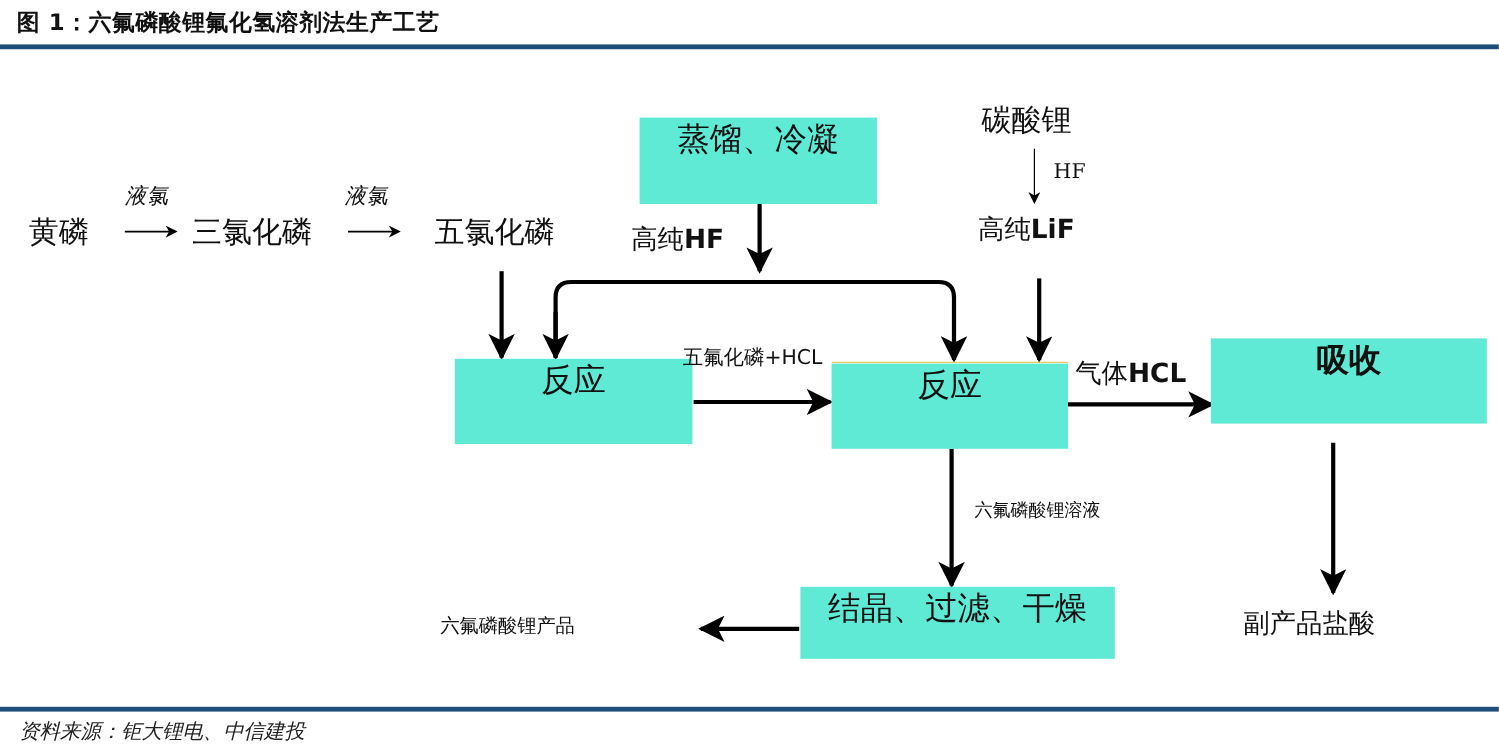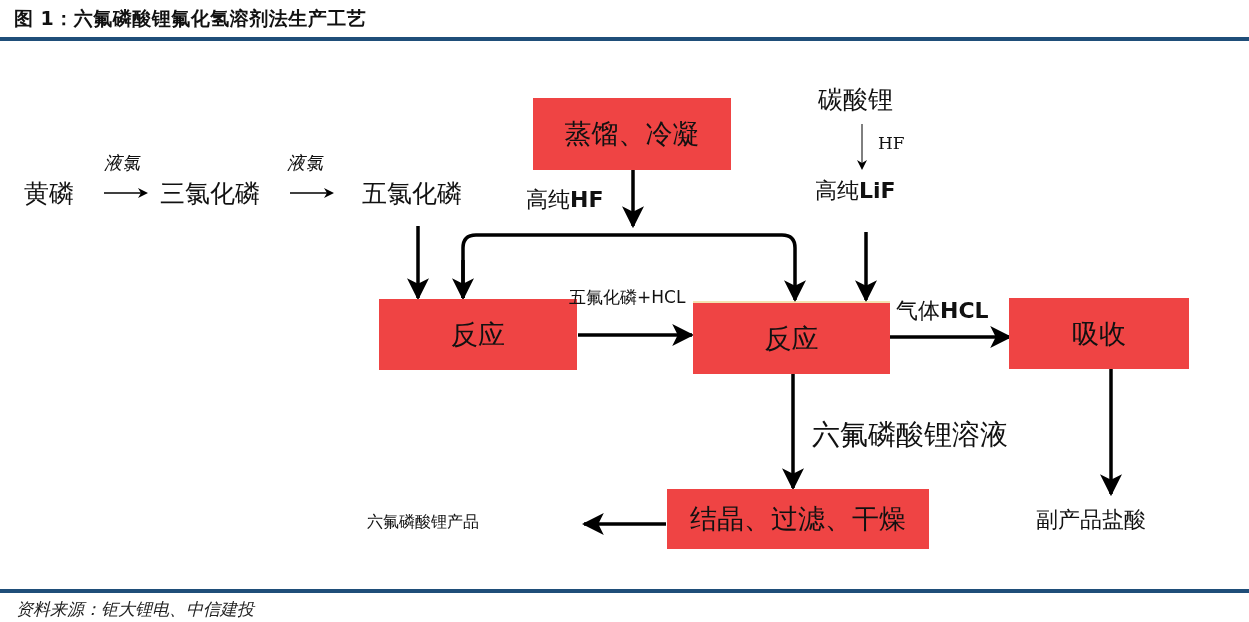--- a/index.html
+++ b/index.html
@@ -5,21 +5,21 @@
   html, body { margin: 0; padding: 0; background: #ffffff; }
   body { width: 1249px; height: 622px; position: relative; overflow: hidden;
          font-family: "DejaVu Serif", "Liberation Serif", serif; color: #111; }
   .abs { position: absolute; white-space: nowrap; }
   .title { left: 14px; top: 6px; font-family: "DejaVu Sans", "Liberation Sans", sans-serif;
            font-weight: bold; font-size: 19px; color: #111; letter-spacing: 0.5px; }
   .rule-top { left: 0; top: 37px; width: 1249px; height: 4px; background: #1f4e79; }
   .rule-bottom { left: 0; top: 589px; width: 1249px; height: 4px; background: #1f4e79; }
   .source { left: 16px; top: 598px; font-style: italic; font-size: 17px; color: #222;
             font-family: "DejaVu Serif", "Liberation Serif", serif; }
-  .box { position: absolute; background: #ef4444; display: flex; align-items: center;
+  .box { position: absolute; background: #5eead4; display: flex; 
          justify-content: center; font-size: 27px; color: #111; }
   .label { font-size: 25px; }
   .small { font-size: 18px; font-style: italic; }
   .sanslbl { font-size: 22px; font-family: "DejaVu Sans", "Liberation Sans", sans-serif; }
   .sanslbl b { font-weight: bold; }
   svg.flow { position: absolute; left: 0; top: 0; }
 </style>
 </head>
 <body>
 
@@ -86,25 +86,25 @@
 <div class="box" style="left:379px; top:299px; width:198px; height:71px;">
   <span>反应</span>
 </div>
 <div class="abs" style="left:569px; top:286px; font-size:17px; font-family:'DejaVu Sans','Liberation Sans',sans-serif;">五氟化磷+HCL</div>
 <div class="box" style="left:693px; top:303px; width:197px; height:71px;">
   <span>反应</span>
 </div>
 <div class="abs sanslbl" style="left:896px; top:296px;">
   <span>气体</span><b>HCL</b>
 </div>
-<div class="box" style="left:1009px; top:298px; width:180px; height:71px;">
+<div class="box" style="left:1009px; top:282px; width:230px; height:71px;font-weight:bold;">
   <span>吸收</span>
 </div>
 
-<div class="abs" style="left:812px; top:416px; font-size:28px;">六氟磷酸锂溶液</div>
+<div class="abs" style="left:812px; top:416px; font-size:15px;">六氟磷酸锂溶液</div>
 
 <div class="box" style="left:667px; top:489px; width:262px; height:60px;">
   <span>结晶、过滤、干燥</span>
 </div>
 
 <div class="abs" style="left:367px; top:512px; font-size:16px;">六氟磷酸锂产品</div>
 <div class="abs" style="left:1036px; top:505px; font-size:22px;">副产品盐酸</div>
 
 <div class="abs rule-bottom"></div>
 <div class="abs source">资料来源：钜大锂电、中信建投</div>

